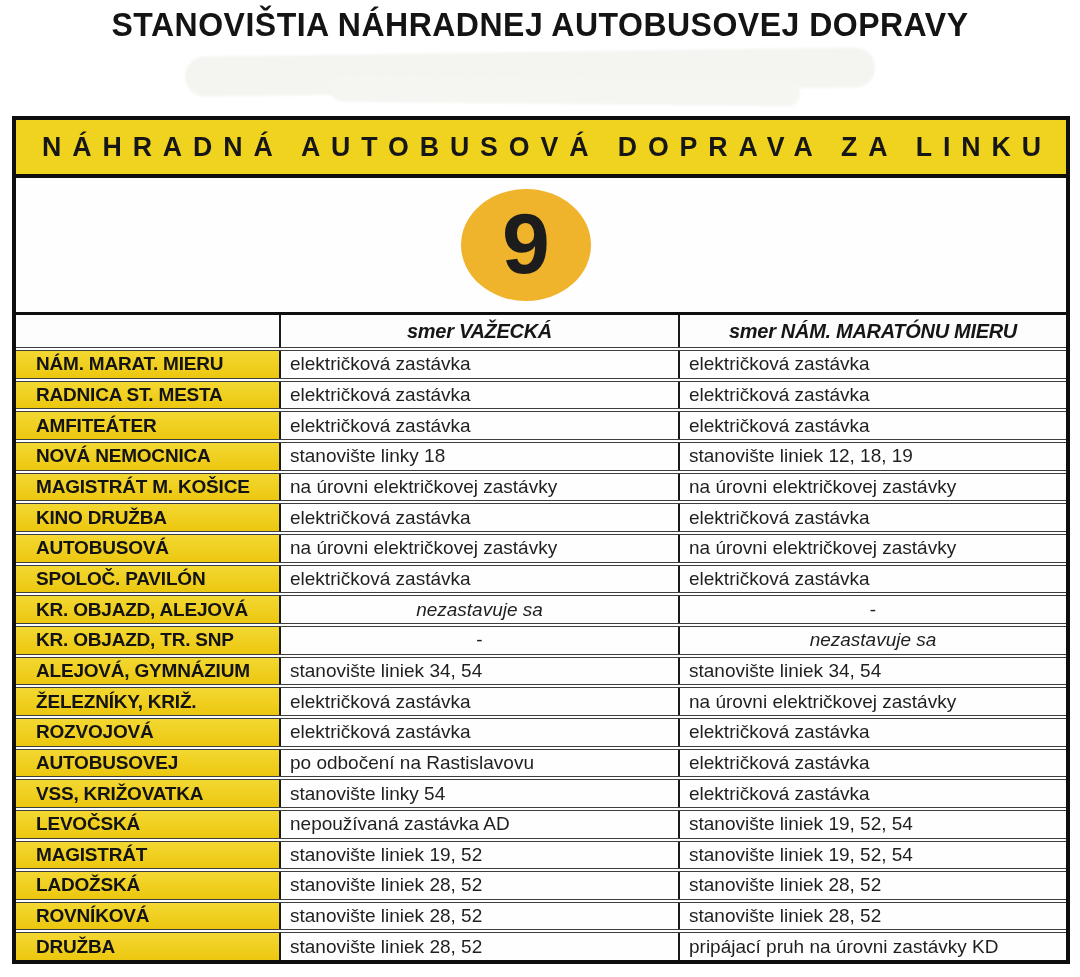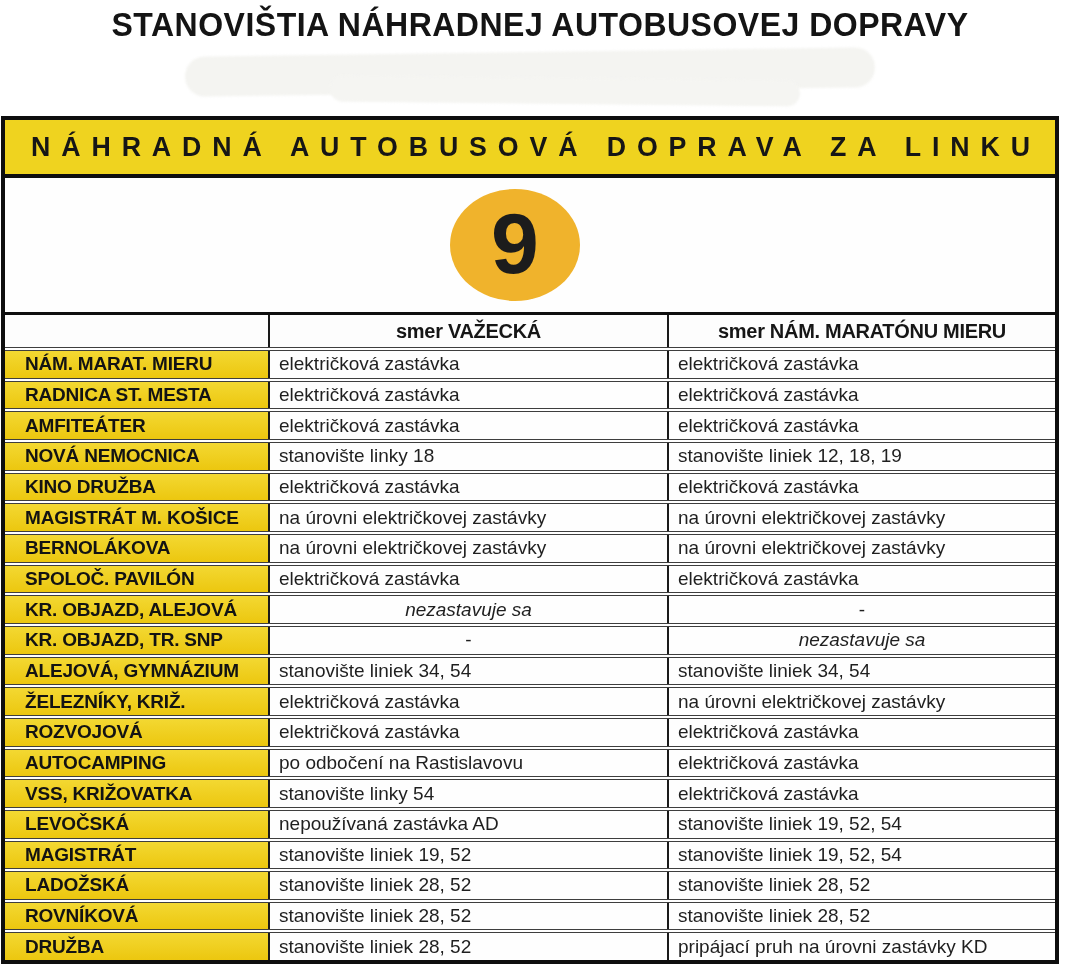--- a/index.html
+++ b/index.html
@@ -26,21 +26,21 @@
     position:absolute;left:185px;top:52px;width:690px;height:40px;
     background:#f4f4f1;border-radius:22px;transform:rotate(-0.8deg);
     filter:blur(1px);
   }
   .smudge2{
     position:absolute;left:330px;top:78px;width:470px;height:26px;
     background:#f5f5f2;border-radius:14px;transform:rotate(0.6deg);
     filter:blur(1px);
   }
   .board{
-    position:absolute;left:1px;top:116px;width:1050px;height:840px;
+    position:absolute;left:12px;top:116px;width:1050px;height:840px;
     border:4px solid #0e0e0e;background:#ffffff;
     display:flex;flex-direction:column;
   }
   .banner{
     height:54px;flex:0 0 54px;background:var(--banner-yellow);
     border-bottom:4px solid #0e0e0e;
     display:flex;align-items:center;justify-content:center;
   }
   .banner span{
     font-weight:bold;font-size:27px;letter-spacing:11px;
@@ -59,21 +59,21 @@
     transform:translateY(-2px);
   }
   .grid-wrap{flex:1 1 auto;overflow:hidden;}
   table{
     width:100%;height:100%;border-collapse:collapse;table-layout:fixed;
   }
   col.c1{width:264px;} col.c2{width:399px;} col.c3{width:387px;}
   th,td{overflow:hidden;white-space:nowrap;}
   thead th{
     height:30px;font-size:20px;font-weight:bold;text-align:center;
-    color:#161616;background:#fdfdfd;letter-spacing:-0.3px;
+    color:#161616;background:#fdfdfd;letter-spacing:-0.3px;font-style:italic;
   }
   td+td,th+th{border-left:2px solid var(--line);}
   tbody td{border-top:4px double var(--sep);}
   thead+tbody tr:first-child td{border-top:4px double var(--sep);}
   td.stop{
     background:linear-gradient(var(--cell-yellow-top),var(--cell-yellow-bot));
     font-weight:bold;font-size:19px;padding:0 20px;color:#131313;
     letter-spacing:-0.2px;
   }
   td.val{
@@ -127,31 +127,31 @@
             <td class="stop">AMFITEÁTER</td>
             <td class="val">električková zastávka</td>
             <td class="val">električková zastávka</td>
           </tr>
           <tr>
             <td class="stop">NOVÁ NEMOCNICA</td>
             <td class="val">stanovište linky 18</td>
             <td class="val">stanovište liniek 12, 18, 19</td>
           </tr>
           <tr>
+            <td class="stop">MAGISTRÁT M. KOŠICE</td>
+            <td class="val">na úrovni električkovej zastávky</td>
+            <td class="val">na úrovni električkovej zastávky</td>
+          </tr>
+          <tr>
             <td class="stop">KINO DRUŽBA</td>
             <td class="val">električková zastávka</td>
             <td class="val">električková zastávka</td>
           </tr>
           <tr>
-            <td class="stop">MAGISTRÁT M. KOŠICE</td>
-            <td class="val">na úrovni električkovej zastávky</td>
-            <td class="val">na úrovni električkovej zastávky</td>
-          </tr>
-          <tr>
-            <td class="stop">BERNOLÁKOVA</td>
+            <td class="stop">AUTOBUSOVÁ</td>
             <td class="val">na úrovni električkovej zastávky</td>
             <td class="val">na úrovni električkovej zastávky</td>
           </tr>
           <tr>
             <td class="stop">SPOLOČ. PAVILÓN</td>
             <td class="val">električková zastávka</td>
             <td class="val">električková zastávka</td>
           </tr>
           <tr>
             <td class="stop">KR. OBJAZD, ALEJOVÁ</td>
@@ -172,21 +172,21 @@
             <td class="stop">ŽELEZNÍKY, KRIŽ.</td>
             <td class="val">električková zastávka</td>
             <td class="val">na úrovni električkovej zastávky</td>
           </tr>
           <tr>
             <td class="stop">ROZVOJOVÁ</td>
             <td class="val">električková zastávka</td>
             <td class="val">električková zastávka</td>
           </tr>
           <tr>
-            <td class="stop">AUTOCAMPING</td>
+            <td class="stop">AUTOBUSOVEJ</td>
             <td class="val">po odbočení na Rastislavovu</td>
             <td class="val">električková zastávka</td>
           </tr>
           <tr>
             <td class="stop">VSS, KRIŽOVATKA</td>
             <td class="val">stanovište linky 54</td>
             <td class="val">električková zastávka</td>
           </tr>
           <tr>
             <td class="stop">LEVOČSKÁ</td>

